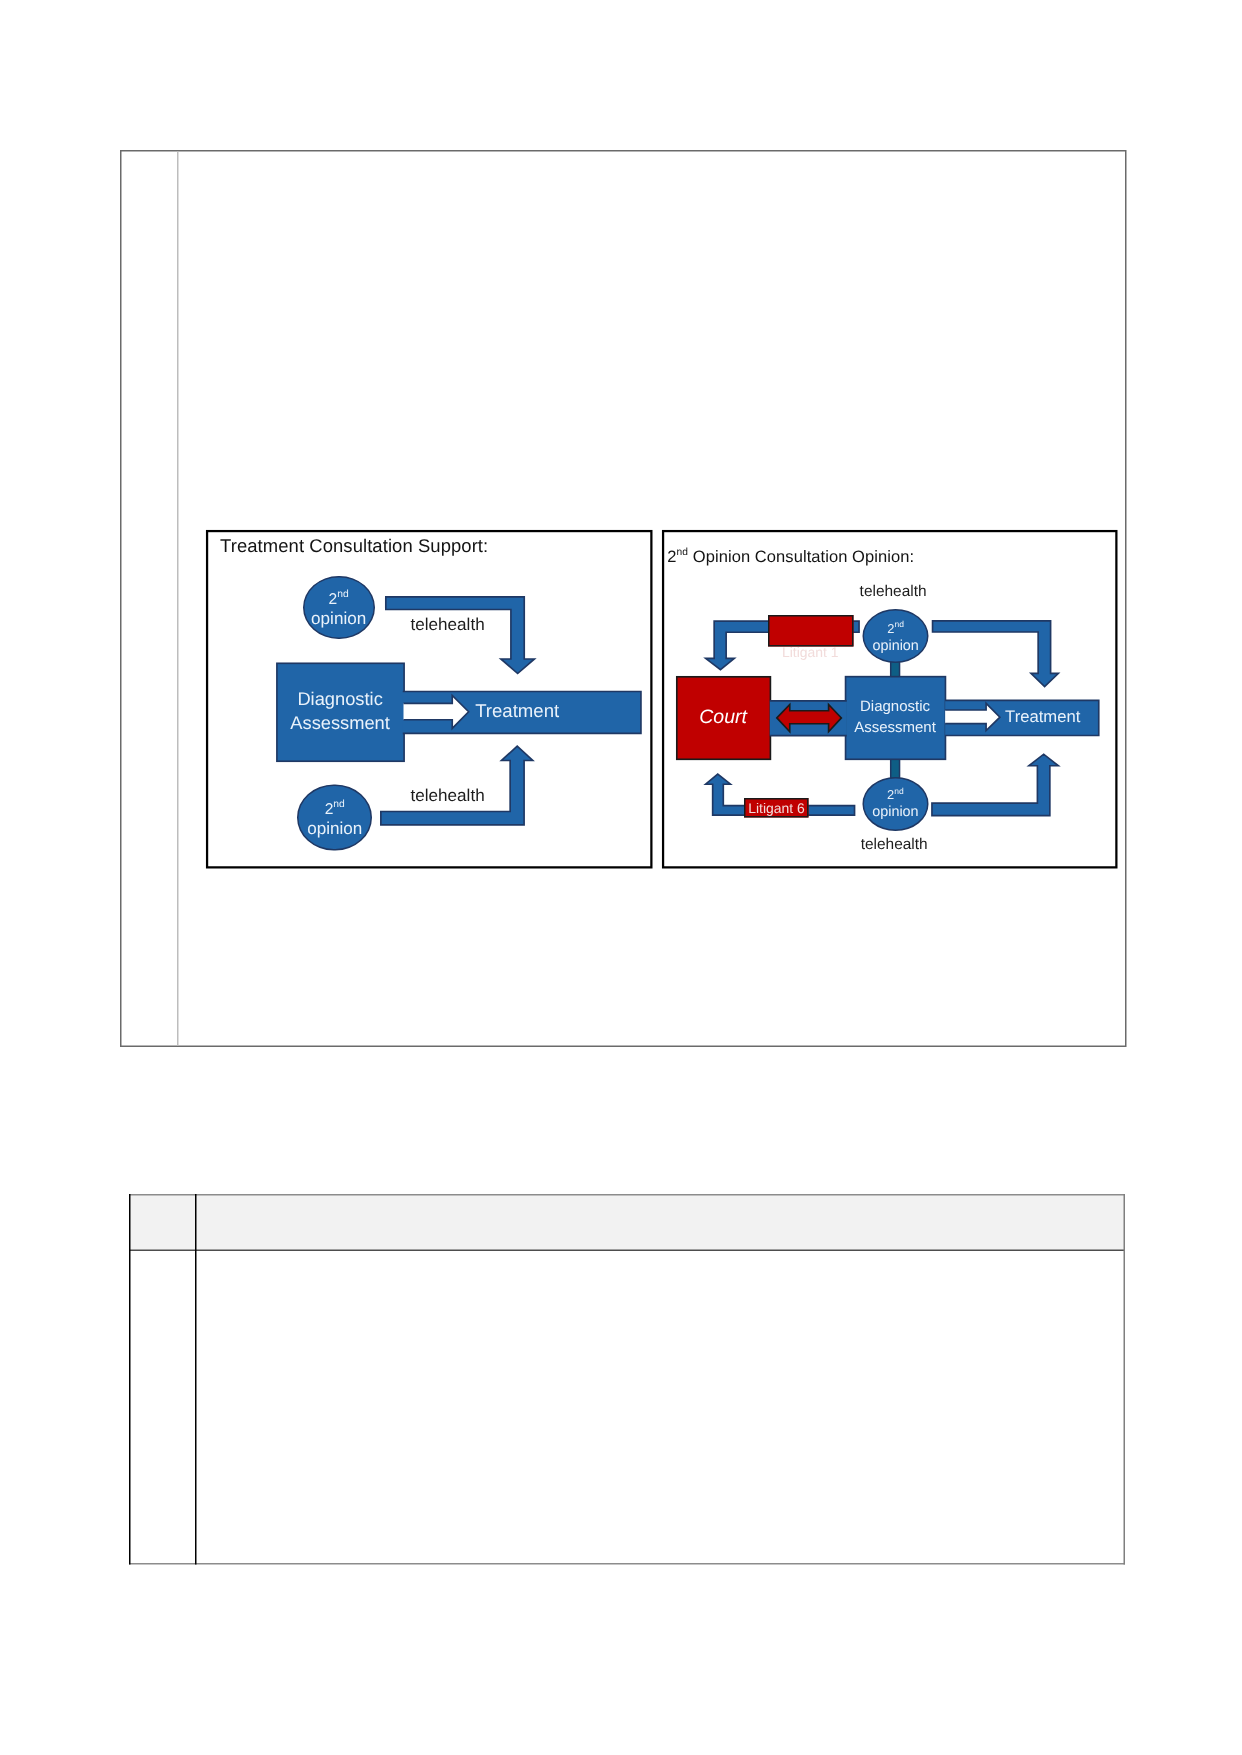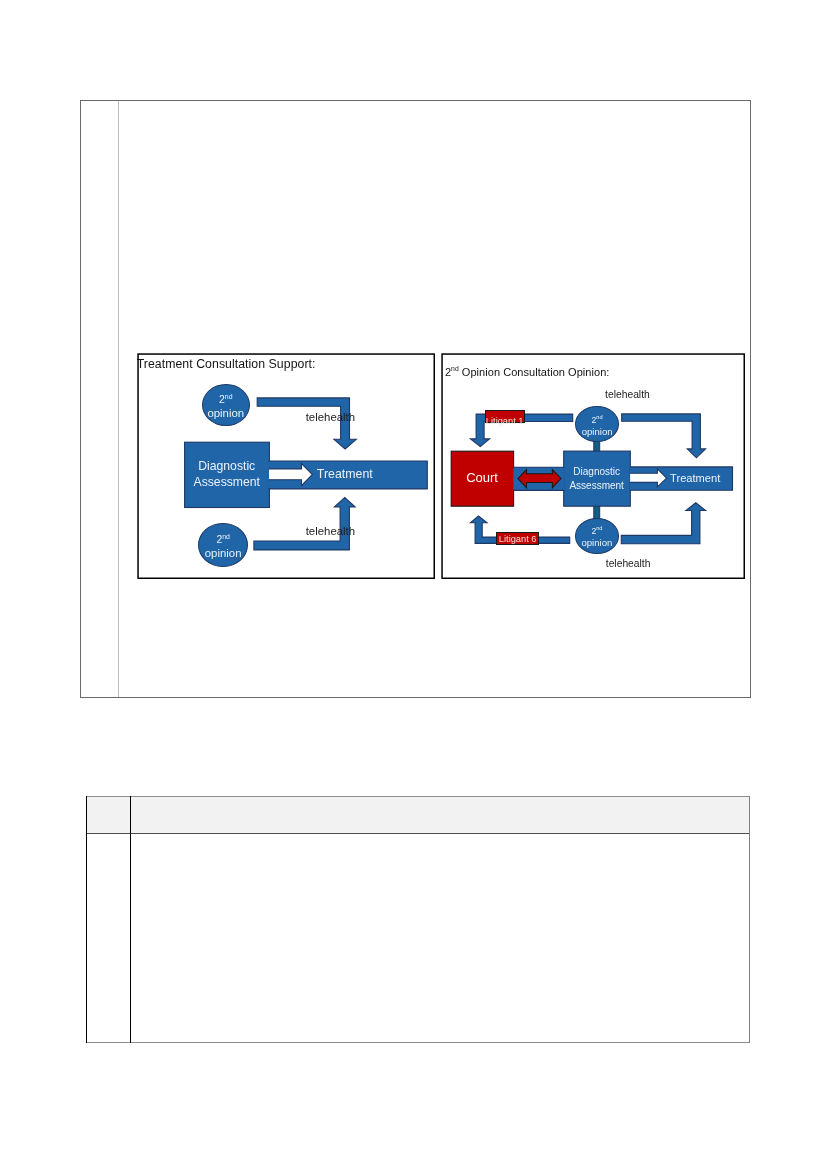--- a/index.html
+++ b/index.html
@@ -21,53 +21,53 @@
   #t2-left-border{position:absolute;left:0;top:0;width:1px;height:100%;background:#000;}
   #t2-right-border{position:absolute;right:0;top:0;width:1px;height:100%;background:#7f7f7f;}
   #t2-col{position:absolute;left:44.3px;top:0;width:1.1px;height:100%;background:#000;}
 
   
   #panel-left{position:absolute;left:136.7px;top:352.7px;width:298.3px;height:226.3px;
               box-sizing:border-box;background:#fff;}
   #panel-right{position:absolute;left:440.7px;top:352.7px;width:304.3px;height:226.3px;
               box-sizing:border-box;background:#fff;}
   #panel-right .panel-title{font-size:11px;left:4.2px;top:12.7px;}
-  .panel-title{position:absolute;left:0;top:3.9px;font-size:12.3px;color:#141414;
+  .panel-title{position:absolute;left:10px;top:3.9px;font-size:12.3px;color:#141414;
                letter-spacing:0.05px;white-space:nowrap;}
   .panel-title sup{font-size:0.62em;vertical-align:super;}
   .gfx{position:absolute;left:0;top:0;overflow:visible;}
   .panel-frame{fill:none;stroke:#000;stroke-width:1.5;}
   .blue-shape{fill:#2065A8;stroke:#1F3864;stroke-width:1.1;}
   .white-arrow{fill:#fff;stroke:#1F3864;stroke-width:1.1;}
   .red-shape{fill:#C00000;stroke:#1a1a1a;stroke-width:1.1;}
   .teal-stub{fill:#0E5E85;stroke:#1F3864;stroke-width:1;}
   .bar-fill{fill:#2065A8;stroke:none;}
   .bar-edge{fill:none;stroke:#1F3864;stroke-width:1.1;}
   #rc-top{left:134.2px;top:53px;width:44.5px;height:36.5px;padding-top:5px;}
   #rc-bot{left:134.3px;top:165.4px;width:43.9px;height:35.6px;padding-top:4.3px;}
   #r-tele-top{left:132.4px;top:36.5px;}
   #r-tele-bot{left:133.1px;top:205.4px;}
   .litigant{position:absolute;background:#C00000;border:1px solid #1a1a1a;box-sizing:border-box;
             color:#F2DCDB;font-size:9.3px;text-align:center;white-space:nowrap;}
-  #lit1{left:44px;top:57.3px;width:40px;height:12.8px;padding-top:5px;}
+  #lit1{left:71px;top:57.3px;width:57px;height:12.8px;padding-top:19px;}
   #lit2{left:55.6px;top:179.2px;width:42.8px;height:12.8px;padding-top:1.3px;}
   #r-court-text{position:absolute;left:9.9px;top:117px;width:63px;text-align:center;
-                color:#fff;font-size:13px;}
+                color:#fff;font-size:13px;font-style:italic;}
   #r-da-text{position:absolute;left:122.7px;top:112.5px;width:66.6px;text-align:center;
              color:#E9F2FB;font-size:10px;line-height:13.6px;}
   #r-tr-text{position:absolute;left:229.4px;top:119.8px;color:#E9F2FB;font-size:11.1px;}
 
   .circle{position:absolute;background:#2065A8;border:1.2px solid #1F3864;border-radius:50%;
           color:#E9F2FB;text-align:center;box-sizing:border-box;}
   .c-l1{font-size:10.4px;line-height:12.5px;}
   .c-l1 sup{font-size:0.66em;vertical-align:super;}
   .c-l2{font-size:11.4px;line-height:13.3px;}
   #lc-top{left:65.2px;top:31.1px;width:47.8px;height:42.3px;padding-top:6.4px;}
   #lc-bot{left:61.8px;top:170.1px;width:49.3px;height:44.3px;padding-top:7.2px;}
-  .tele{position:absolute;font-size:11.4px;color:#1c1c1c;white-space:nowrap;margin-left:32px;}
+  .tele{position:absolute;font-size:11.4px;color:#1c1c1c;white-space:nowrap;}
   .c-l1.rsm{font-size:8.6px;line-height:11px;}
   .c-l2.rsm2{font-size:9.6px;line-height:11px;}
   .tele.rtele{font-size:10.3px;}
   #l-tele-top{left:137px;top:58px;}
   #l-tele-bot{left:137px;top:172.3px;}
   #l-da-text{position:absolute;left:47.3px;top:105.5px;width:85.5px;text-align:center;
              color:#E9F2FB;font-size:12.2px;line-height:16px;}
   #l-tr-text{position:absolute;left:180.1px;top:114.2px;color:#E9F2FB;font-size:12.4px;}
 </style>
 </head>

